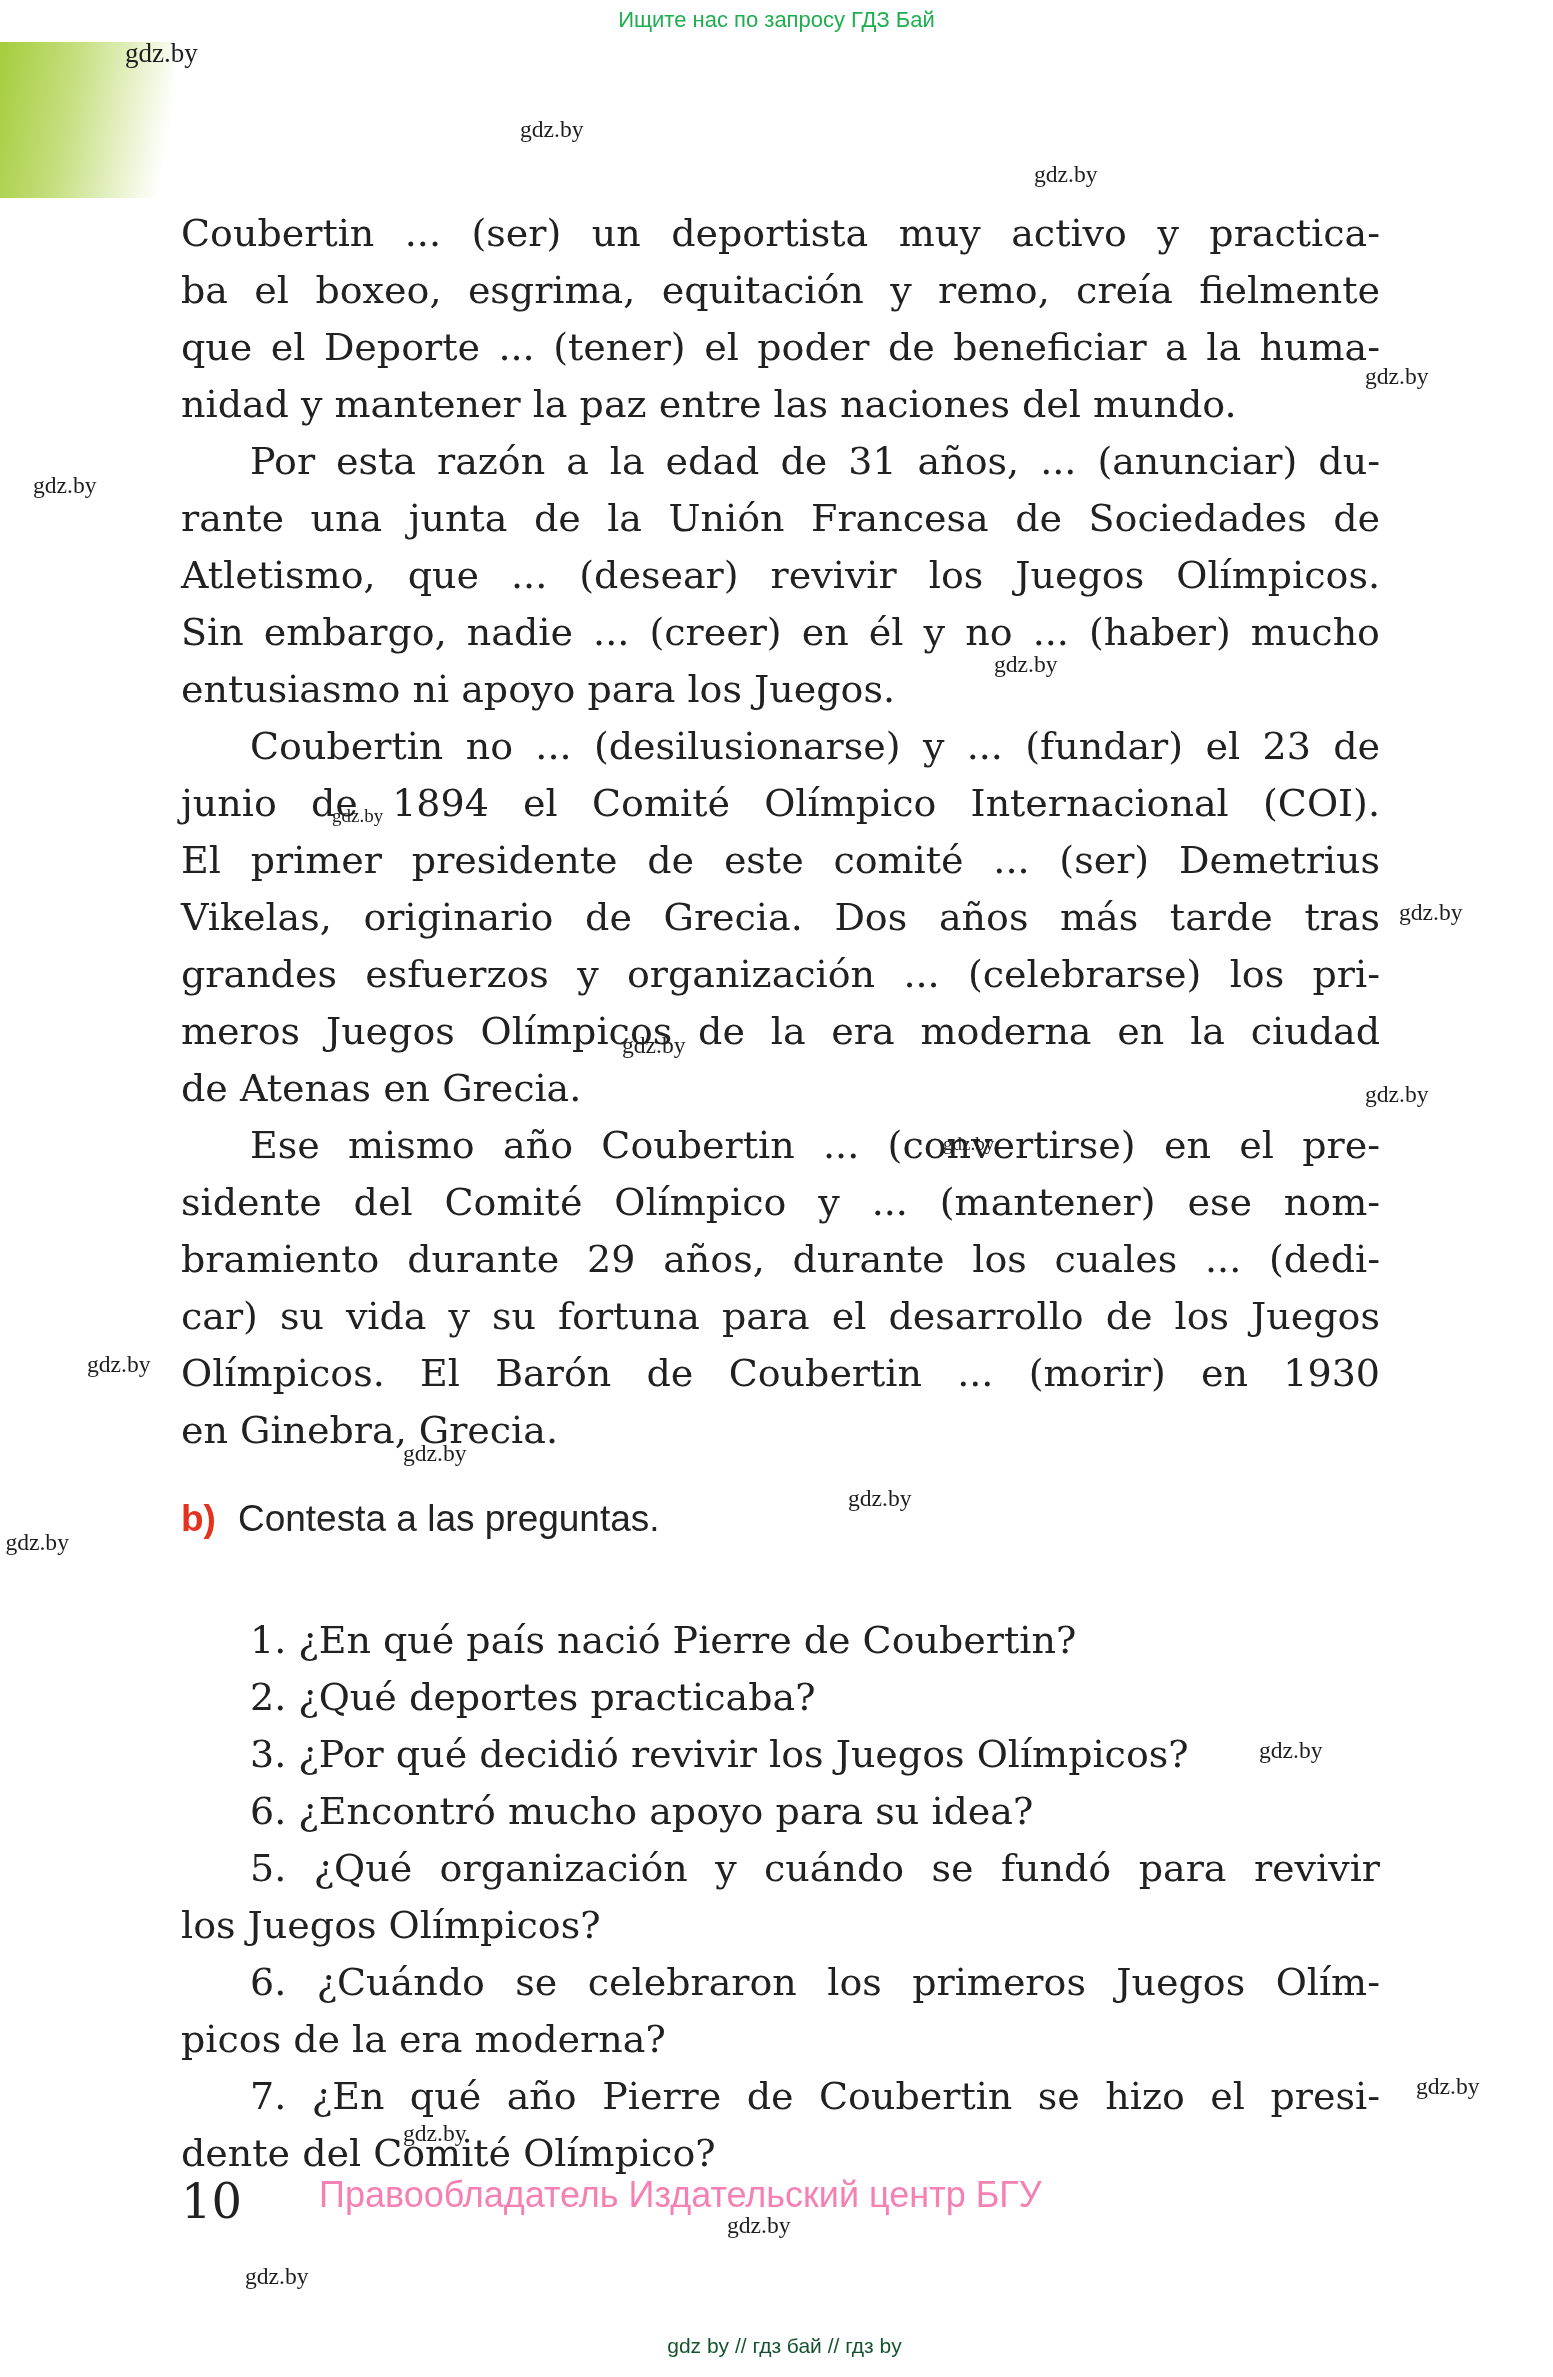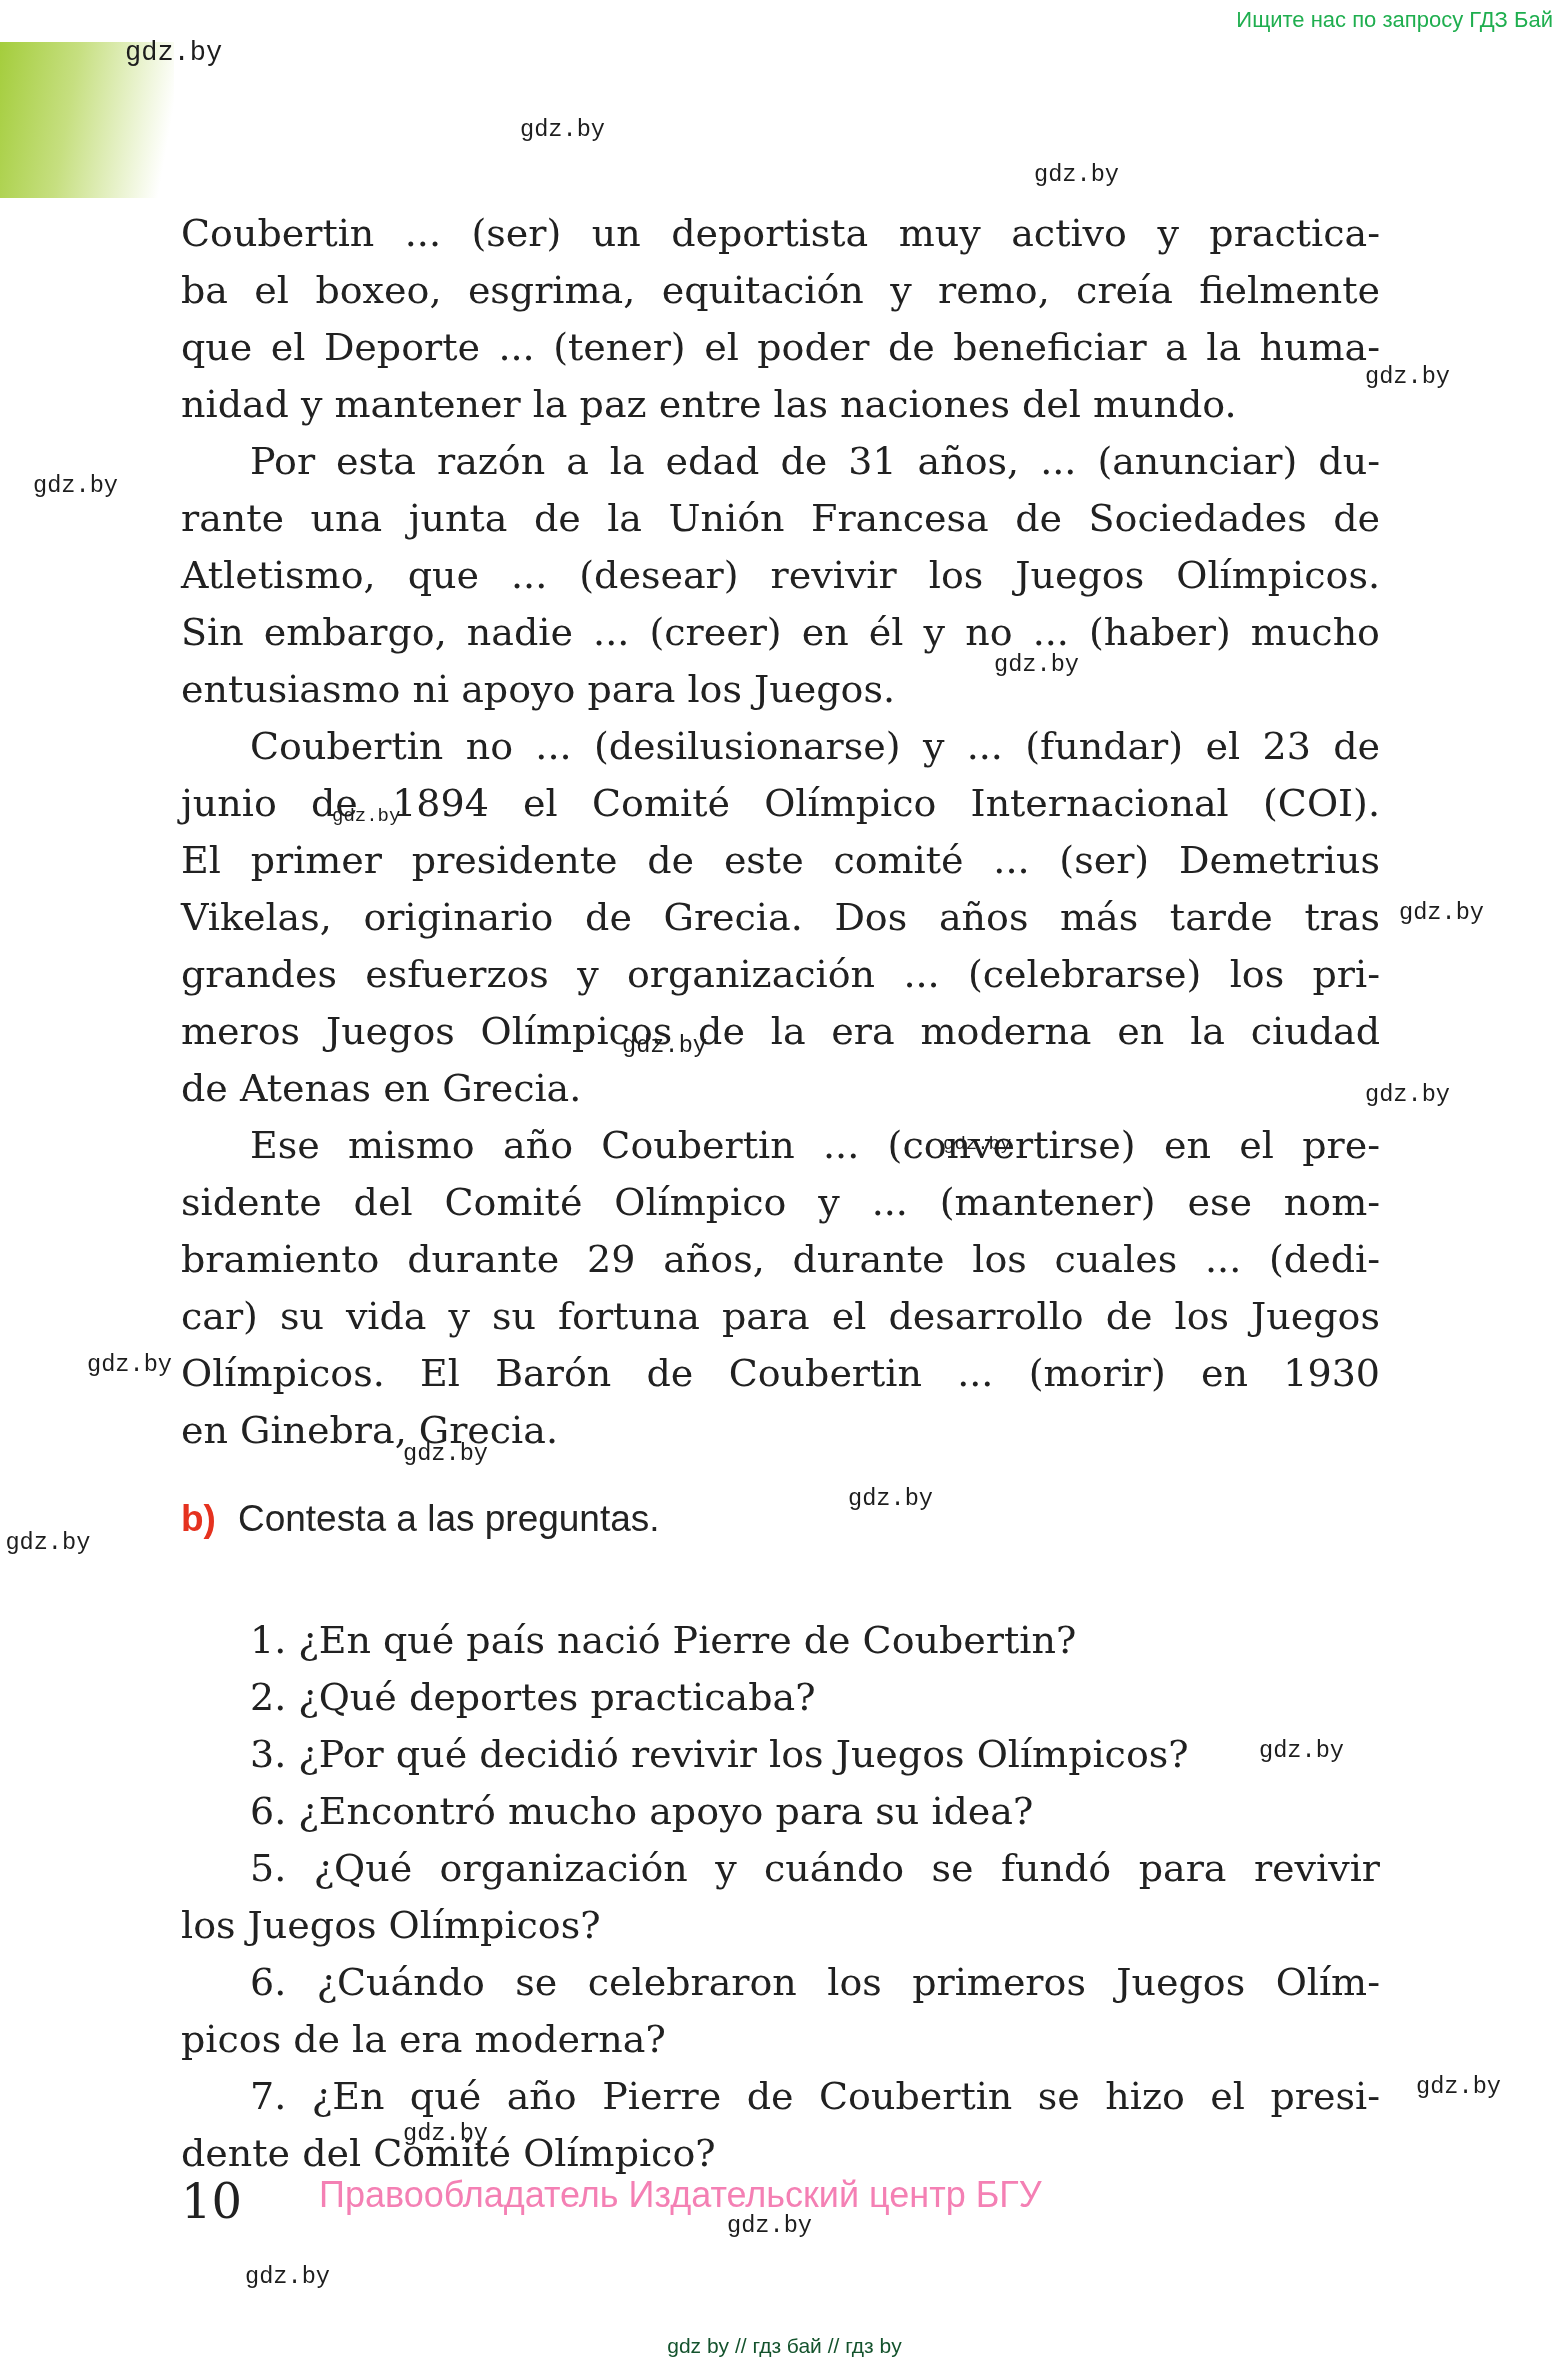--- a/index.html
+++ b/index.html
@@ -15,28 +15,28 @@
   }
   .corner-gradient {
     position:absolute;
     left:0; top:42px;
     width:174px; height:156px;
     background:linear-gradient(100deg, #a4cd3c 0%, #c6df80 40%, #ffffff 92%);
   }
   .top-banner {
     position:absolute;
     top:7.3px; left:0; width:100%;
-    text-align:right;
+    text-align:center;
     font-family:"Liberation Sans", sans-serif;
     font-size:22px;
     color:#1fae4f;
   }
   .wm {
     position:absolute;
-    font-family:Liberation Mono, monospace;
+    font-family:Liberation Serif, serif;
     font-size:23.6px;
     color:#1d1d1d;
     white-space:nowrap;
     z-index:5;
   }
   .wm.lg { font-size:27px; }
   .wm.sm { font-size:19px; }
   .text-col {
     position:absolute;
     left:181px; top:205px;

